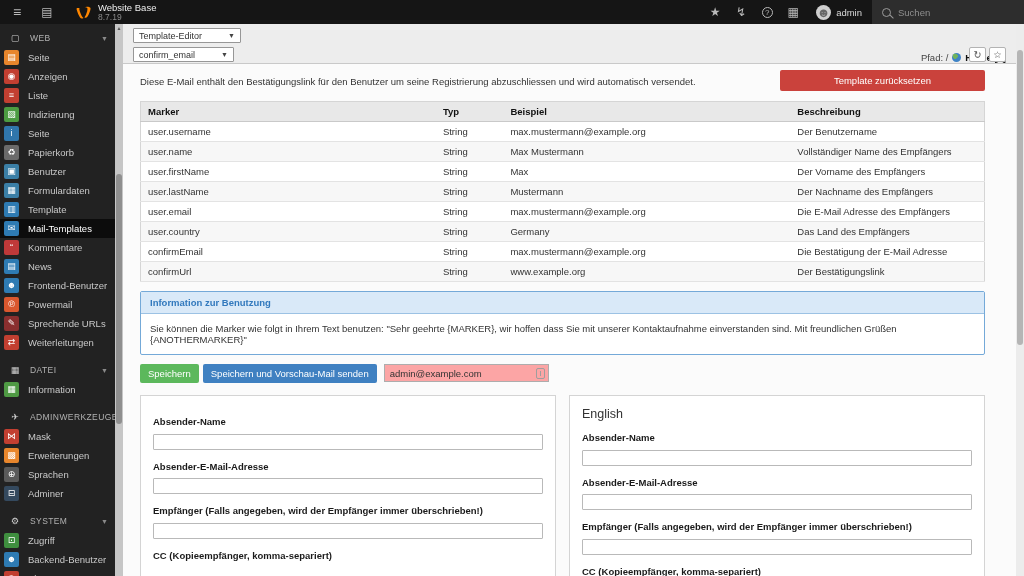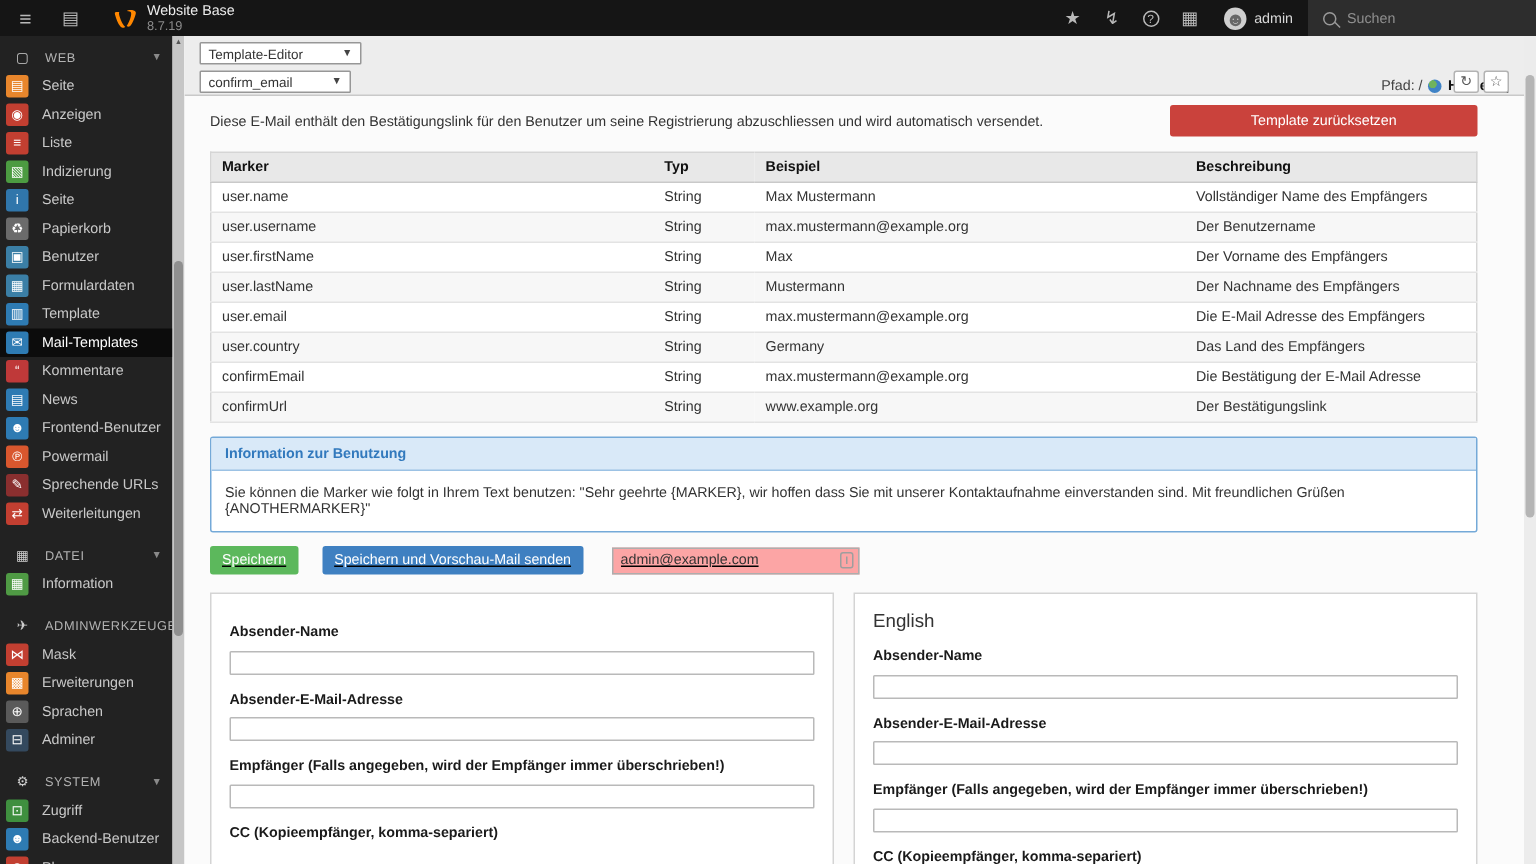--- a/index.html
+++ b/index.html
@@ -61,21 +61,21 @@
   table.markers { width:100%; border-collapse:collapse; margin-top:10px; background:#fff; border:1px solid #d5d5d5; }
   table.markers th { background:#e8e8e8; font-size:9.5px; color:#111; text-align:left; font-weight:bold; padding:4px 7px; border-bottom:1px solid #c9c9c9;margin-left:20px; }
   table.markers td { font-size:9.5px; color:#333; padding:4px 7px; border-bottom:1px solid #e3e3e3; background:#fff; }
   table.markers tr:nth-child(even) td { background:#f7f7f7; }
   .c0{width:35%;} .c1{width:8%;} .c2{width:34%;} .c3{width:23%;}
 
   .infobox { margin-top:9px; border:1px solid #74a9d8; border-radius:2px; background:#fff; }
   .info-head { background:#d9e9f8; color:#3279bd; font-size:9.5px; font-weight:bold; padding:5px 9px; border-bottom:1px solid #9cc2e4; cursor:pointer; }
   .info-body { font-size:9.5px; color:#333; padding:9px; }
 
-  .action-row { margin-top:9px; display:flex; align-items:center; gap:16px;text-decoration:underline; }
+  .action-row { margin-top:9px; display:flex; align-items:flex-start; gap:4px; }
   .btn { font-size:9.5px; color:#fff; padding:4px 8px; border-radius:2px; cursor:pointer; }
   .btn.green { background:#5cb85c; }
   .btn.blue { background:#3f80c1; }
   .email-wrap { width:165px; height:18px; background:#fca5a5; border:1px solid #adadad; display:flex; align-items:center; padding:0 3px 0 5px; margin-left:3px; }
   .email-wrap input { flex:1; border:none; outline:none; font-size:9.5px; color:#333; font-family:inherit; background:transparent; min-width:0; }
   .clr-ic { width:9px; height:11px; border:1px solid #9e9e9e; border-radius:2px; flex:none; position:relative; }
   .clr-ic::after { content:""; position:absolute; left:3.5px; top:2px; width:1px; height:5px; background:#9e9e9e; }
 
   .panels { display:flex; gap:13px; margin-top:12px; }
   .panel { flex:1; background:#fff; border:1px solid #d4d4d4; padding:9px 12px 24px; }
@@ -275,30 +275,30 @@
       <thead>
           <tr>
             <th class="c0">Marker</th>
             <th class="c1">Typ</th>
             <th class="c2">Beispiel</th>
             <th class="c3">Beschreibung</th>
           </tr>
         </thead>
       <tbody>
           <tr>
+            <td class="c0">user.username</td>
+            <td class="c1">String</td>
+            <td class="c2">max.mustermann@example.org</td>
+            <td class="c3">Der Benutzername</td>
+          </tr>
+          <tr>
             <td class="c0">user.name</td>
             <td class="c1">String</td>
             <td class="c2">Max Mustermann</td>
             <td class="c3">Vollständiger Name des Empfängers</td>
-          </tr>
-          <tr>
-            <td class="c0">user.username</td>
-            <td class="c1">String</td>
-            <td class="c2">max.mustermann@example.org</td>
-            <td class="c3">Der Benutzername</td>
           </tr>
           <tr>
             <td class="c0">user.firstName</td>
             <td class="c1">String</td>
             <td class="c2">Max</td>
             <td class="c3">Der Vorname des Empfängers</td>
           </tr>
           <tr>
             <td class="c0">user.lastName</td>
             <td class="c1">String</td>

